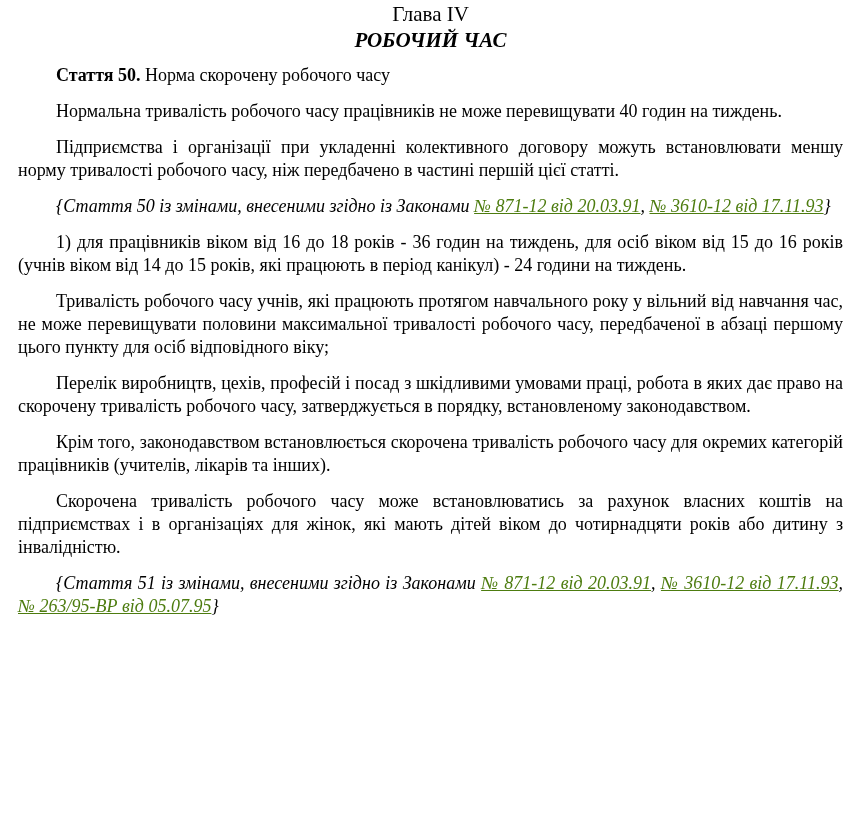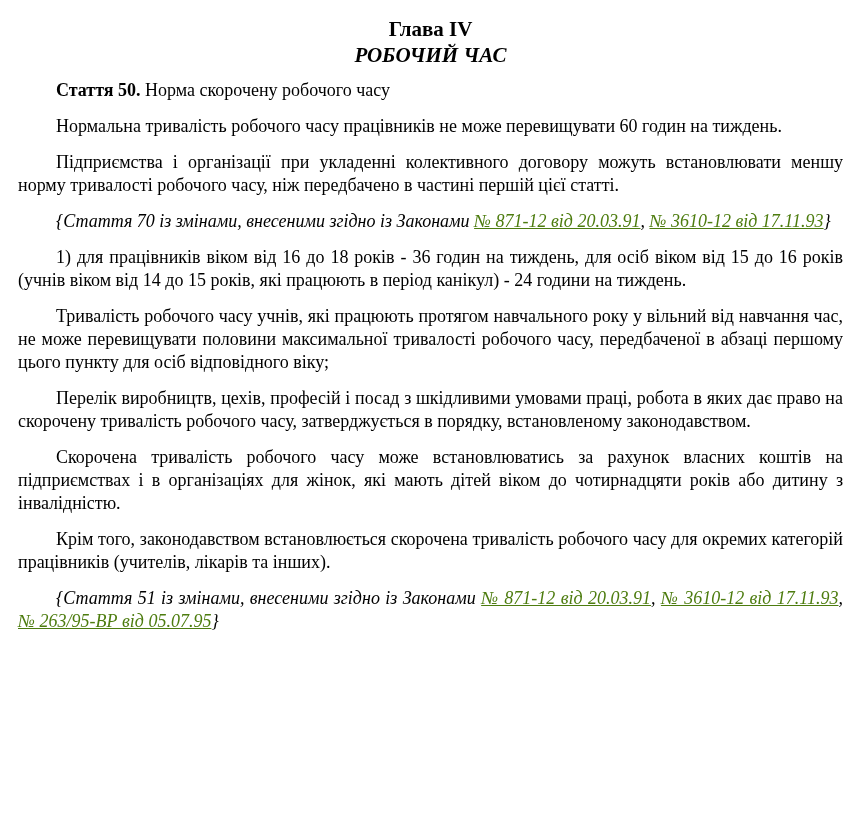--- a/index.html
+++ b/index.html
@@ -14,25 +14,25 @@
       font-family: "Liberation Serif", "DejaVu Serif", serif;
       color: #000000;
       font-size: 18px;
     }
     .doc {
       position: relative;
       padding: 0 21px 0 18px;
     }
     .chapter-title {
       text-align: center;
-      font-weight: bold;
+      font-weight: normal;
       font-size: 21px;
       line-height: 26px;
       margin: 0;
-      padding-top: 16px;
+      padding-top: 1px;
     }
     .chapter-name {
       text-align: center;
       font-weight: bold;
       font-size: 21px;
       line-height: 26px;
       margin: 0 0 11px 0;
       font-style: italic;
     }
     p {
@@ -56,27 +56,27 @@
 </head>
 <body>
 
 <div class="doc">
 
   <div class="chapter-title">Глава IV</div>
   <div class="chapter-name">РОБОЧИЙ ЧАС</div>
 
   <section>
     <p class="article-head"><span class="art-num">Стаття 50.</span><span> Норма скорочену робочого часу</span></p>
-    <p>Нормальна тривалість робочого часу працівників не може перевищувати 60 годин на тиждень.</p>
+    <p>Нормальна тривалість робочого часу працівників не може перевищувати 40 годин на тиждень.</p>
     <p>Підприємства і організації при укладенні колективного договору можуть встановлювати меншу норму тривалості робочого часу, ніж передбачено в частині першій цієї статті.</p>
-    <p class="note"><span>{Стаття 70 із змінами, внесеними згідно із Законами </span><a href="#">№ 871-12 від 20.03.91</a><span>, </span><a href="#">№ 3610-12 від 17.11.93</a><span>}</span></p>
+    <p class="note"><span>{Стаття 50 із змінами, внесеними згідно із Законами </span><a href="#">№ 871-12 від 20.03.91</a><span>, </span><a href="#">№ 3610-12 від 17.11.93</a><span>}</span></p>
   </section>
 
   <section>
     <p>1) для працівників віком від 16 до 18 років - 36 годин на тиждень, для осіб віком від 15 до 16 років (учнів віком від 14 до 15 років, які працюють в період канікул) - 24 години на тиждень.</p>
     <p>Тривалість робочого часу учнів, які працюють протягом навчального року у вільний від навчання час, не може перевищувати половини максимальної тривалості робочого часу, передбаченої в абзаці першому цього пункту для осіб відповідного віку;</p>
     <p>Перелік виробництв, цехів, професій і посад з шкідливими умовами праці, робота в яких дає право на скорочену тривалість робочого часу, затверджується в порядку, встановленому законодавством.</p>
+    <p>Крім того, законодавством встановлюється скорочена тривалість робочого часу для окремих категорій працівників (учителів, лікарів та інших).</p>
     <p>Скорочена тривалість робочого часу може встановлюватись за рахунок власних коштів на підприємствах і в організаціях для жінок, які мають дітей віком до чотирнадцяти років або дитину з інвалідністю.</p>
-    <p>Крім того, законодавством встановлюється скорочена тривалість робочого часу для окремих категорій працівників (учителів, лікарів та інших).</p>
     <p class="note"><span>{Стаття 51 із змінами, внесеними згідно із Законами </span><a href="#">№ 871-12 від 20.03.91</a><span>, </span><a href="#">№ 3610-12 від 17.11.93</a><span>, </span><a href="#">№ 263/95-ВР від 05.07.95</a><span>}</span></p>
   </section>
 
 </div>
 
 </body></html>

